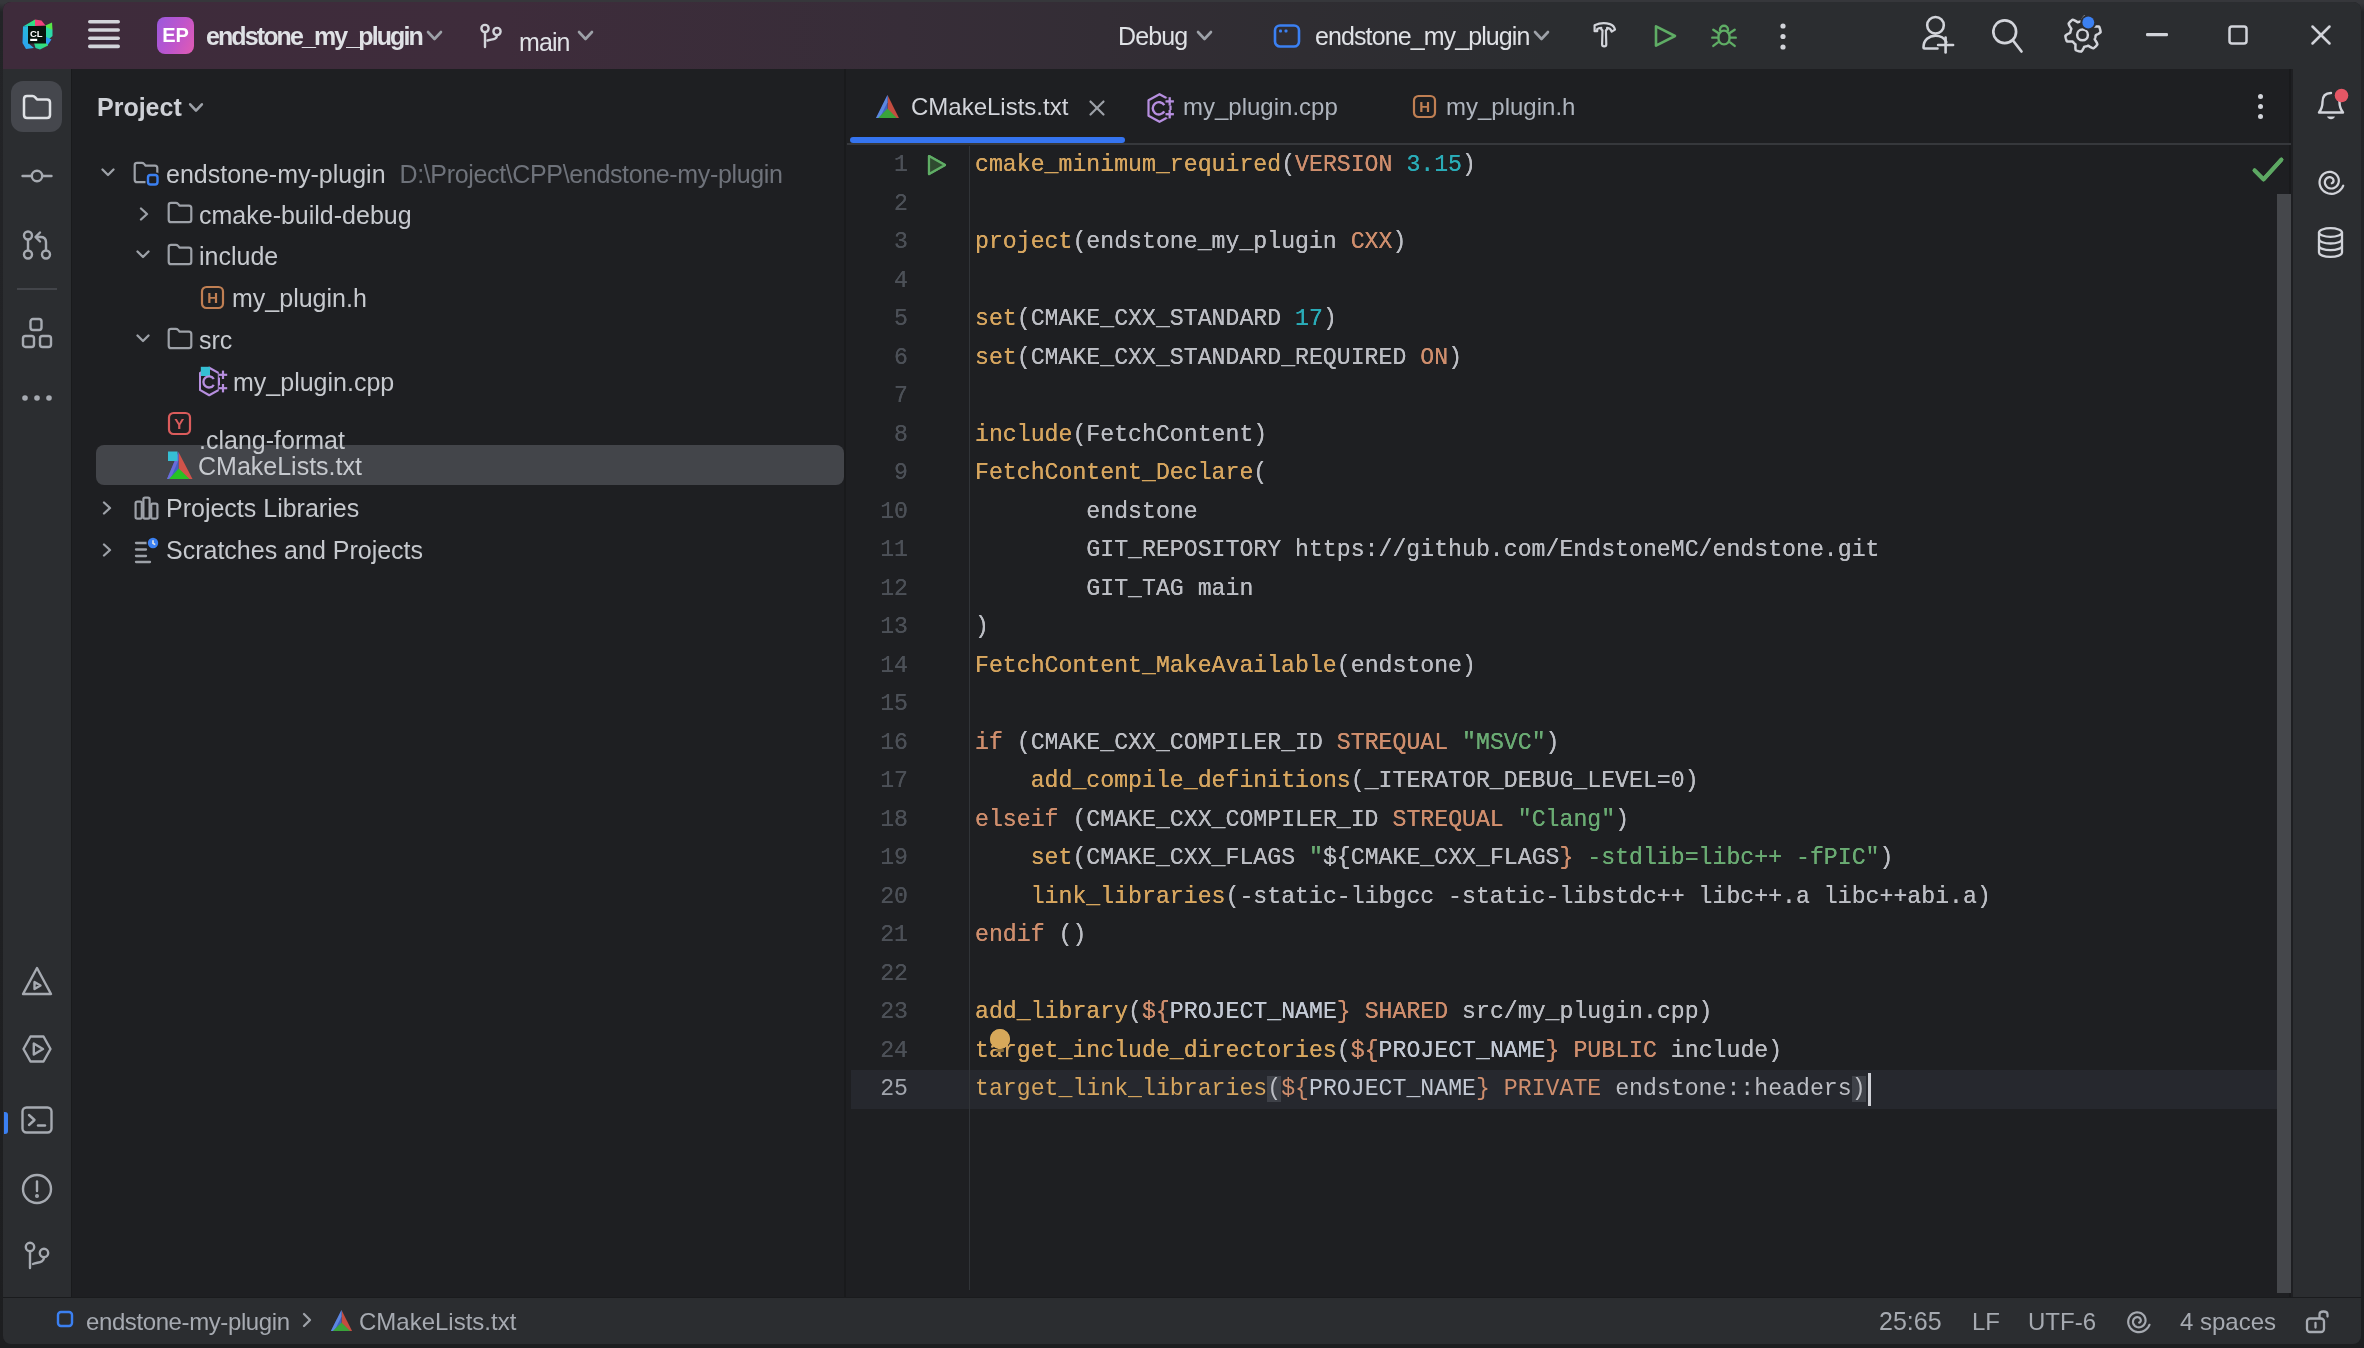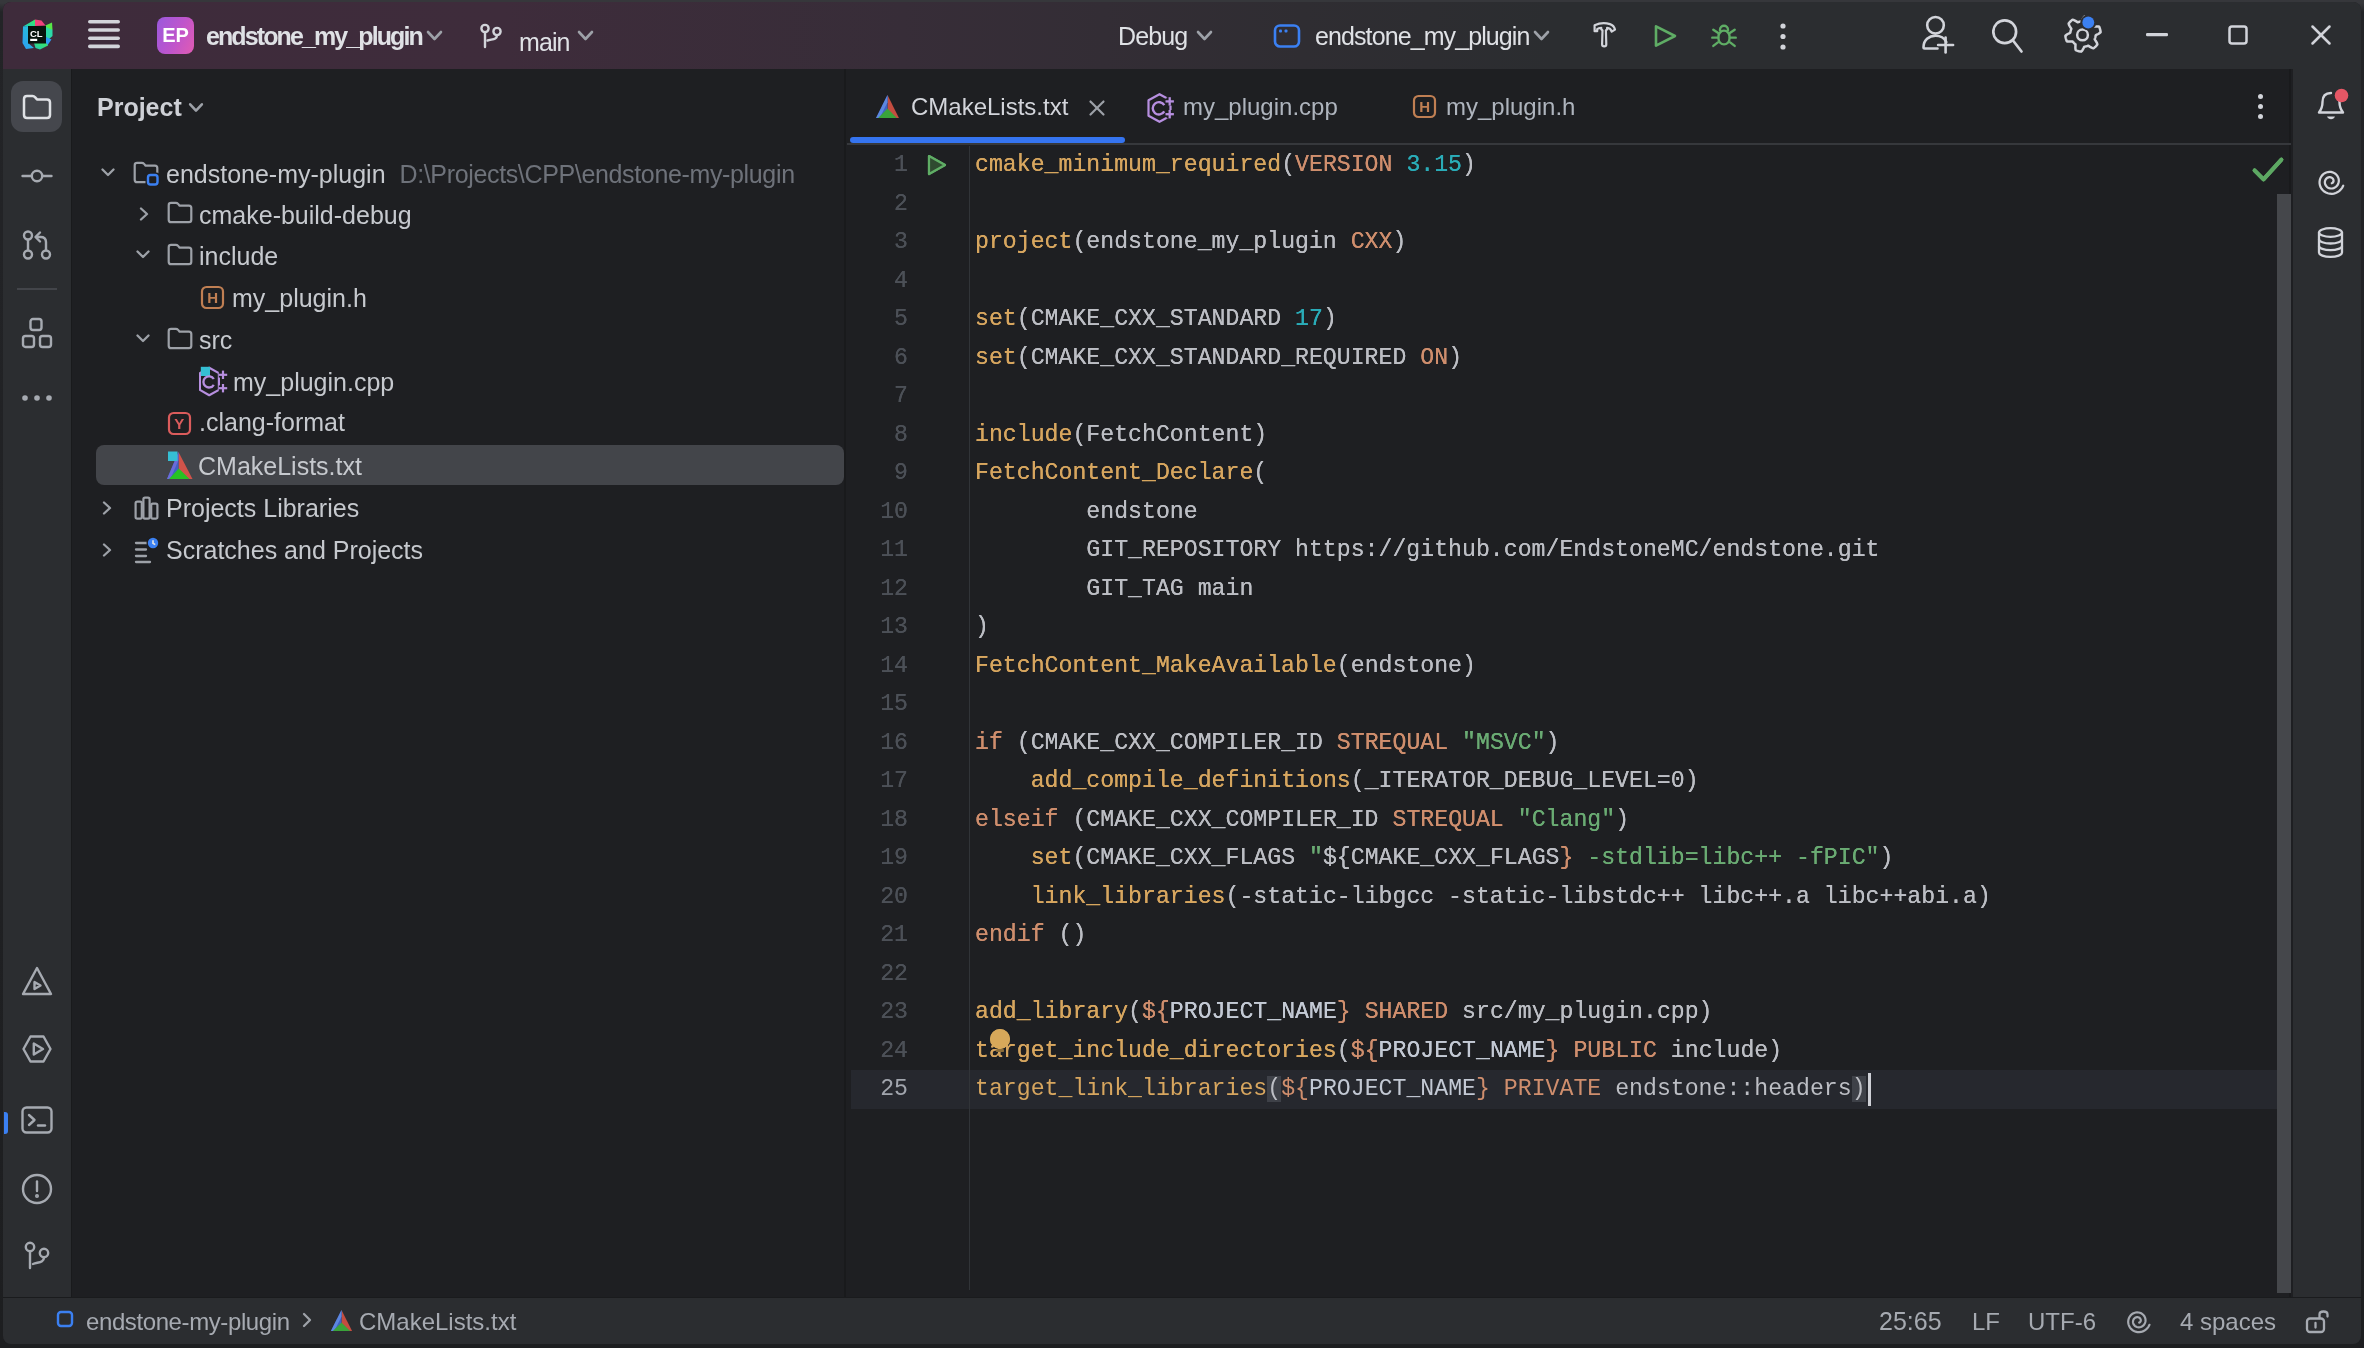--- a/index.html
+++ b/index.html
@@ -233,21 +233,21 @@
   </svg>
 <div class="abs" style="left:96px;top:445px;width:748px;height:40px;border-radius:8px;background:#43454a;"></div>
 <svg class="abs" style="left:100px;top:166px" width="15" height="15" viewBox="0 0 15 15">
     <path d="M2.5 3.5 L8 9 L13.5 3.5" fill="none" stroke="#9da1a8" stroke-width="2.3" stroke-linecap="round" stroke-linejoin="round"></path>
   </svg>
 <svg class="abs" style="left:133px;top:161px" width="29" height="28" viewBox="0 0 29 28">
   <path d="M1.7 4.2 C1.7 2.6 2.5 1.8 4.1 1.8 L8.8 1.8 C9.9 1.8 10.4 2.1 11.1 2.9 L12.6 4.7 L21.9 4.7 C23.5 4.7 24.3 5.5 24.3 7.1 L24.3 18.8 C24.3 20.4 23.5 21.2 21.9 21.2 L4.1 21.2 C2.5 21.2 1.7 20.4 1.7 18.8 Z" fill="none" stroke="#9da1a8" stroke-width="2.2" stroke-linejoin="round"></path>
   <rect x="12.5" y="11.5" width="14.5" height="14.5" rx="4" fill="#1e1f22"></rect>
   <rect x="15" y="14" width="9.5" height="9.5" rx="2.5" fill="none" stroke="#3b80f2" stroke-width="2.4"></rect>
 </svg>
-<div class="trow" style="left:166px;top:152.5px;">endstone-my-plugin&nbsp;&nbsp;<span style="color:#6e727a;letter-spacing:-0.35px">D:\Projects\CPP\endstone-my-plugin</span></div>
+<div class="trow" style="left:166px;top:152.5px;">endstone-my-plugin&nbsp;&nbsp;<span style="color:#6e727a;letter-spacing:-0.35px">D:\Project\CPP\endstone-my-plugin</span></div>
 <svg class="abs" style="left:137px;top:206px" width="15" height="15" viewBox="0 0 15 15">
     <path d="M4 2.5 L10 8 L4 13.5" fill="none" stroke="#9da1a8" stroke-width="2.3" stroke-linecap="round" stroke-linejoin="round"></path>
   </svg>
 <svg class="abs" style="left:167px;top:201px" width="26" height="25" viewBox="0 0 26 25">
   <path d="M1.7 4.2 C1.7 2.6 2.5 1.8 4.1 1.8 L8.8 1.8 C9.9 1.8 10.4 2.1 11.1 2.9 L12.6 4.7 L21.9 4.7 C23.5 4.7 24.3 5.5 24.3 7.1 L24.3 18.8 C24.3 20.4 23.5 21.2 21.9 21.2 L4.1 21.2 C2.5 21.2 1.7 20.4 1.7 18.8 Z" fill="none" stroke="#9da1a8" stroke-width="2.2" stroke-linejoin="round"></path>
 </svg>
 <div class="trow" style="left:199px;top:194px;">cmake-build-debug</div>
 <svg class="abs" style="left:135px;top:248px" width="15" height="15" viewBox="0 0 15 15">
     <path d="M2.5 3.5 L8 9 L13.5 3.5" fill="none" stroke="#9da1a8" stroke-width="2.3" stroke-linecap="round" stroke-linejoin="round"></path>
   </svg>
@@ -282,21 +282,21 @@
       <path d="M19.8 8.8 L28.2 8.8"></path>
       <path d="M24 18 L24 26.4"></path>
       <path d="M19.8 22.2 L28.2 22.2"></path>
     </g>
 </svg>
 <div class="trow" style="left:233px;top:360.5px;">my_plugin.cpp</div>
 <svg class="abs" style="left:167px;top:411px" width="25" height="25" viewBox="0 0 25 25">
   <rect x="2" y="2" width="21" height="21" rx="4.5" fill="none" stroke="#db5c5c" stroke-width="2.2"></rect>
   <text x="7.3" y="18.3" font-family="Liberation Sans" font-weight="bold" font-size="15" fill="#db5c5c">Y</text>
 </svg>
-<div class="trow" style="left:199px;top:401px;text-align:right;">.clang-format</div>
+<div class="trow" style="left:199px;top:419px;text-align:right;">.clang-format</div>
 <svg class="abs" style="left:166px;top:450px" width="28" height="31" viewBox="0 0 28 31">
   <path d="M12.5 2 L12.5 29 L26.5 29 Z" fill="#d0534a"></path>
   <path d="M12.5 2 L1 29 L12.5 29 Z" fill="#3f62c4"></path>
   <path d="M12.5 2 L1 29 L4.5 29 L12.5 10 Z" fill="#6b6bd8"></path>
   <path d="M3 29 L23.5 29 L12.8 18.5 Z" fill="#27c224"></path>
   <rect x="2" y="1.5" width="9.5" height="9.5" fill="#35bfd4"></rect>
 </svg>
 <div class="trow" style="left:198px;top:444.5px;">CMakeLists.txt</div>
 <svg class="abs" style="left:100px;top:500px" width="15" height="15" viewBox="0 0 15 15">
     <path d="M4 2.5 L10 8 L4 13.5" fill="none" stroke="#9da1a8" stroke-width="2.3" stroke-linecap="round" stroke-linejoin="round"></path>

